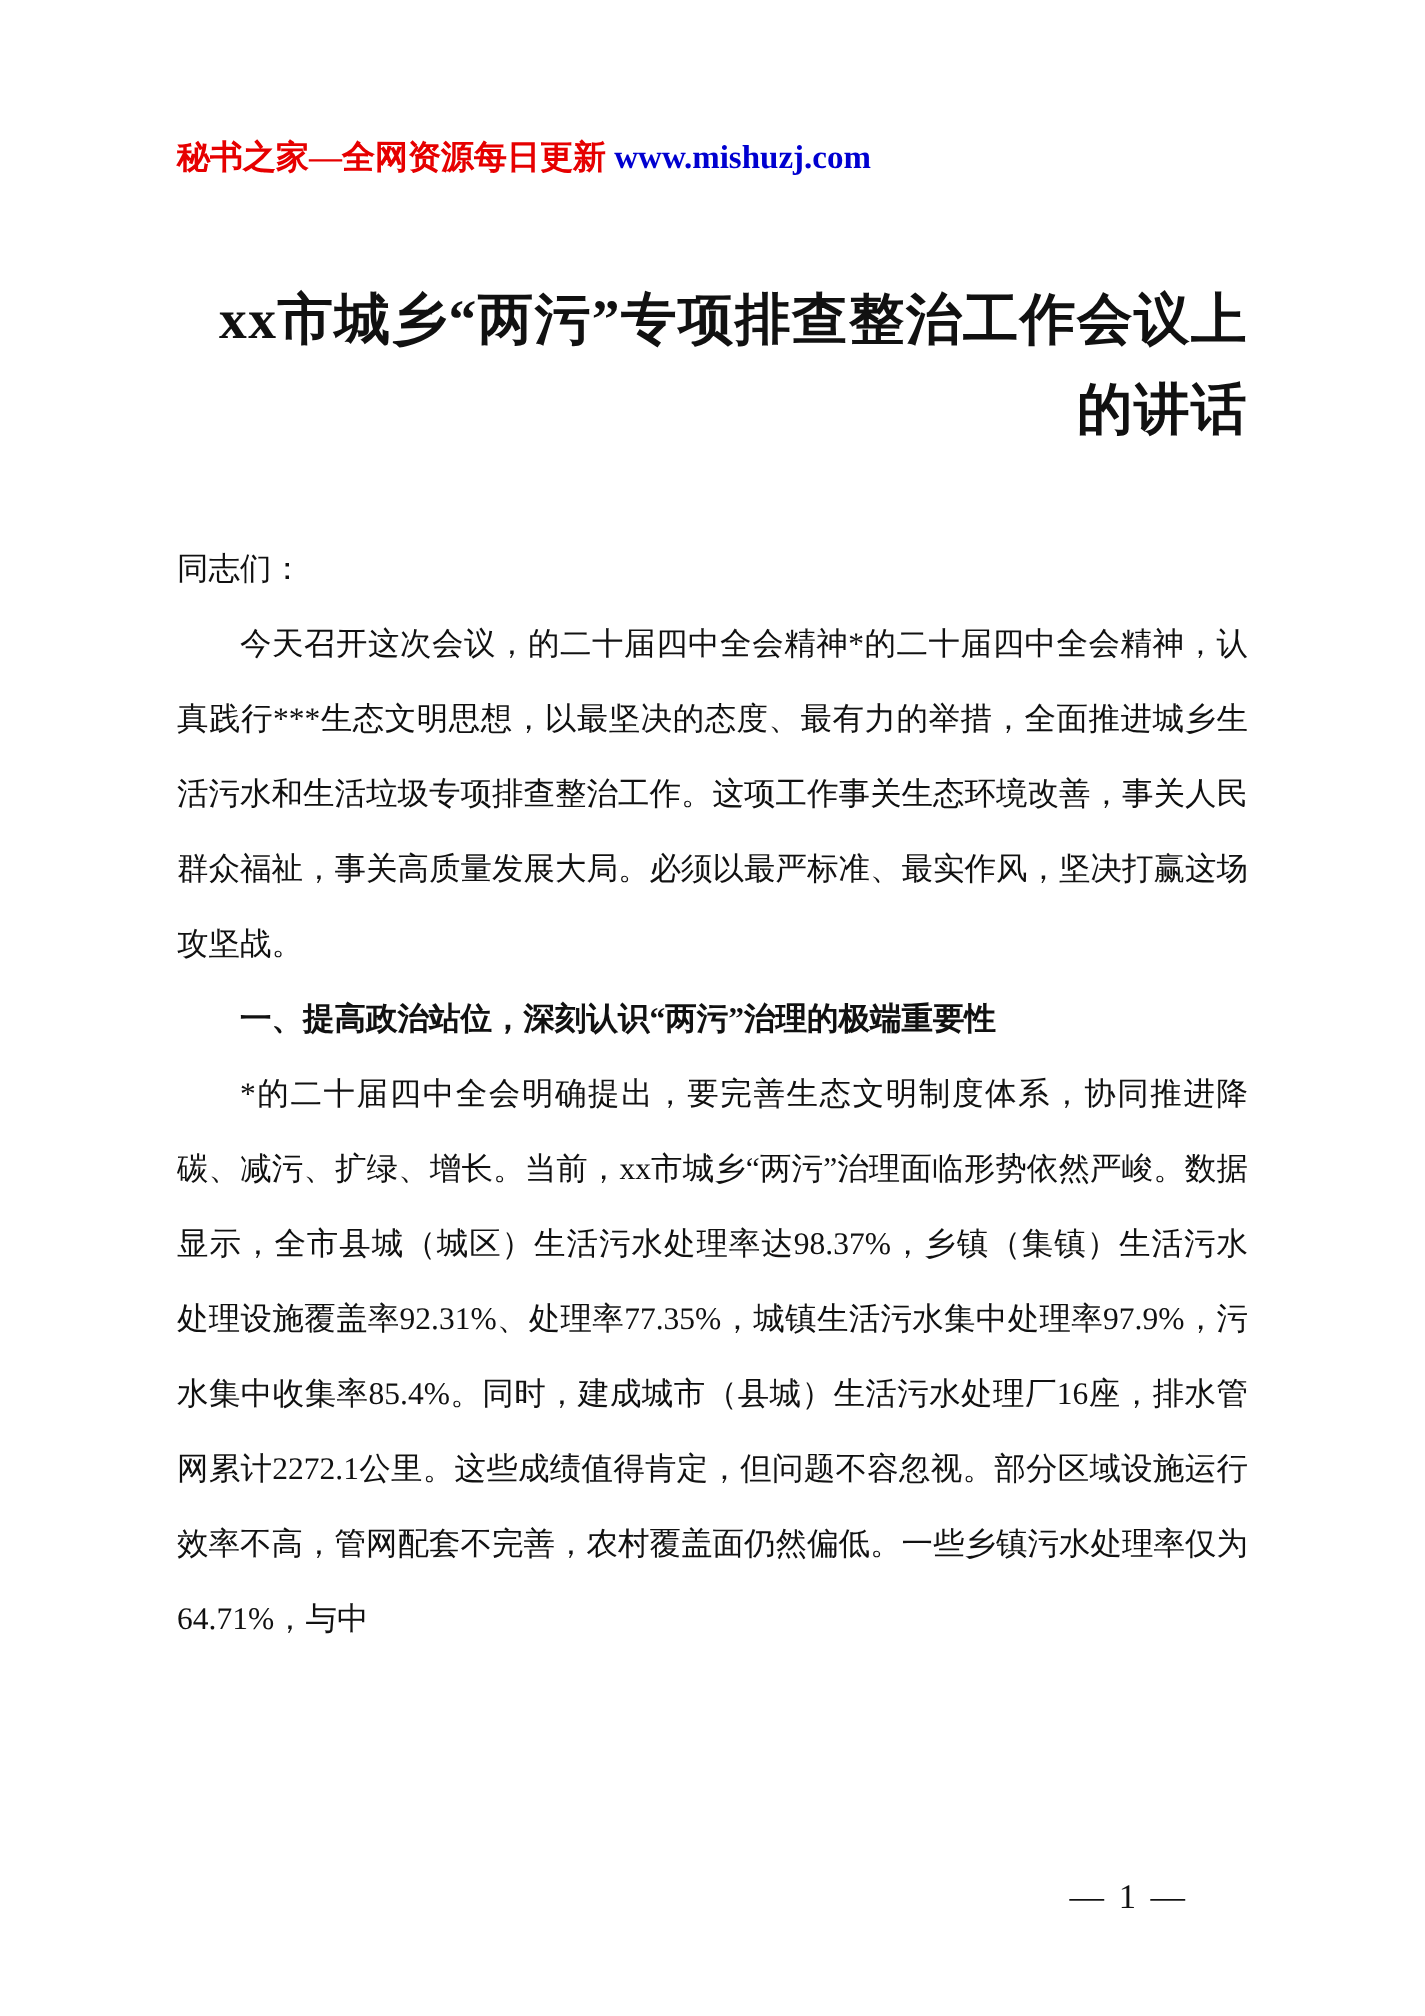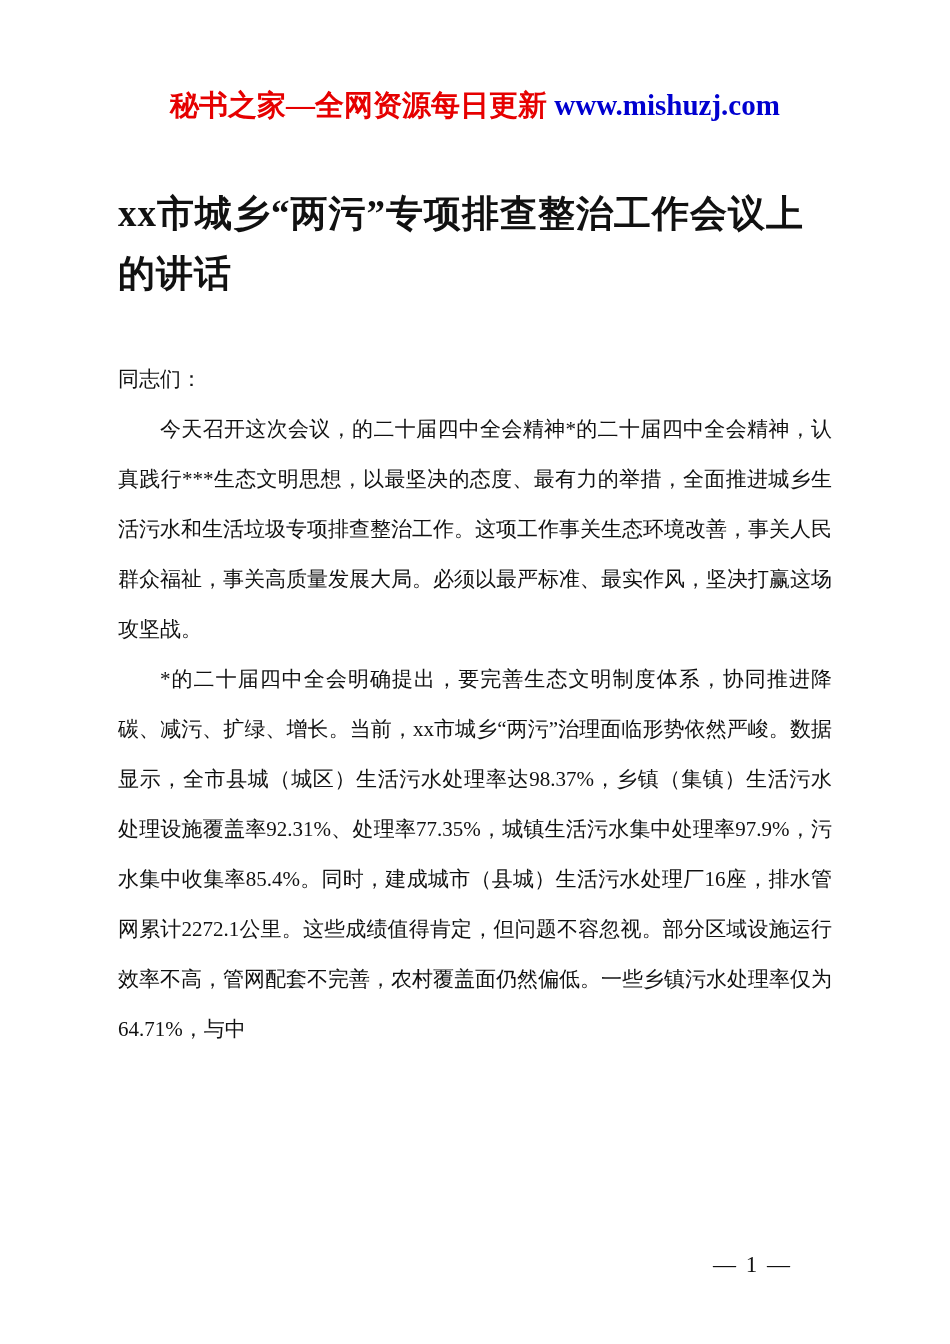--- a/index.html
+++ b/index.html
@@ -14,38 +14,38 @@
     width: 950px;
     height: 1344px;
     margin: 0 auto;
     background: #ffffff;
     overflow: hidden;
     font-family: "Liberation Serif", "DejaVu Serif", serif;
     color: var(--text-color);
     padding: 72px 118px 0 118px;
   }
   .site-header {
-    text-align: center;
-    font-size: 29px;
+    text-align: left;
+    font-size: 22px;
     font-weight: bold;
     line-height: 34px;
     margin-top: 16px;
     white-space: nowrap;
   }
   .site-name, .site-tagline { color: var(--accent-red); }
   .site-url {
     color: var(--accent-blue);
     text-decoration: none;
     cursor: pointer;
   }
   .doc-title {
     margin: 62px 0 0 0;
     font-size: 37px;
     font-weight: bold;
-    text-align: left;
+    text-align: right;
     line-height: 60px;
     color: var(--text-color);
     letter-spacing: 1px;
   }
   .doc-body {
     margin-top: 50px;
     font-size: 21px;
     line-height: 50px;
     text-align: justify;
     text-justify: inter-ideograph;
@@ -70,20 +70,21 @@
 
   <div class="site-header">
     <span class="site-name">秘书之家</span><span class="site-tagline">—全网资源每日更新 </span><a class="site-url">www.mishuzj.com</a>
   </div>
 
   <h1 class="doc-title">xx市城乡“两污”专项排查整治工作会议上的讲话</h1>
 
   <div class="doc-body">
       <p class="para">同志们：</p>
       <p class="para indent">今天召开这次会议，的二十届四中全会精神*的二十届四中全会精神，认真践行***生态文明思想，以最坚决的态度、最有力的举措，全面推进城乡生活污水和生活垃圾专项排查整治工作。这项工作事关生态环境改善，事关人民群众福祉，事关高质量发展大局。必须以最严标准、最实作风，坚决打赢这场攻坚战。</p>
+      <p class="para indent bold">一、提高政治站位，深刻认识“两污”治理的极端重要性</p>
       <p class="para indent">*的二十届四中全会明确提出，要完善生态文明制度体系，协同推进降碳、减污、扩绿、增长。当前，xx市城乡“两污”治理面临形势依然严峻。数据显示，全市县城（城区）生活污水处理率达98.37%，乡镇（集镇）生活污水处理设施覆盖率92.31%、处理率77.35%，城镇生活污水集中处理率97.9%，污水集中收集率85.4%。同时，建成城市（县城）生活污水处理厂16座，排水管网累计2272.1公里。这些成绩值得肯定，但问题不容忽视。部分区域设施运行效率不高，管网配套不完善，农村覆盖面仍然偏低。一些乡镇污水处理率仅为64.71%，与中</p>
     </div>
 
   <div class="page-footer">
     <span>— 1 —</span>
   </div>
 
 </div>
 
 </body></html>

